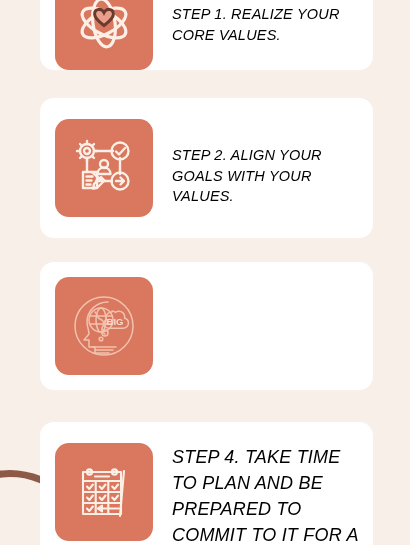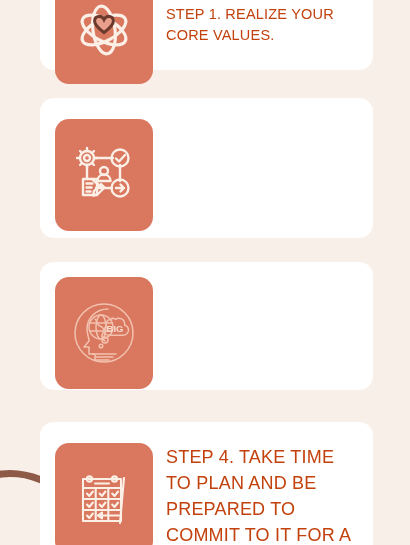--- a/index.html
+++ b/index.html
@@ -57,46 +57,47 @@
   }
   .card-1 { top: -48px;  height: 118px; }
   .card-2 { top: 98px;   height: 140px; }
   .card-3 { top: 262px;  height: 128px; }
   .card-4 { top: 422px;  height: 140px; }
 
   .tile {
     position: absolute;
     left: 15px;
     width: 98px;
-    height: 112px;
+    height: 98px;
     background: #D9775F;
     border-radius: 14px;
     flex: none;
     display: flex;
     align-items: center;
     justify-content: center;
   }
   .card-1 .tile { top: 20px; }
   .card-2 .tile { top: 21px; }
   .card-3 .tile { top: 15px; }
   .card-4 .tile { top: 21px; }
 
   .tile svg { display: block; }
 
   .card-text {
     position: absolute;
-    left: 126px;
+    left: 132px;
     right: 10px;
-    color: #c2410c;
+    color: #000000;
     font-family: "Liberation Sans", sans-serif;
     letter-spacing: 0.2px;
     line-height: 1.42;
     font-size: 14.5px;
     font-weight: 400;
     text-transform: uppercase;
+    font-style: italic;
   }
   .card-1 .card-text { top: 52px; }
   .card-2 .card-text { top: 47px; }
   .card-3 .card-text { top: 40px; }
   .card-4 .card-text { top: 22px; font-size: 18px; line-height: 1.45; }
 </style>
 </head>
 <body>
 
 <div id="page">
@@ -146,20 +147,21 @@
               <path d="M13 38h14v16H13z"></path>
               <path d="M16.5 42.5h6M16.5 46.5h5M16.5 50.5h4"></path>
               <path d="M24 50l7-7 3.5 3.5-7 7-4.4 1z"></path>
 
               <circle cx="50" cy="47" r="8.5"></circle>
               <path d="M46 47h8M50.5 43.5l3.5 3.5-3.5 3.5"></path>
             </g>
           </svg>
         </span>
       </div>
+      <div class="card-text">STEP 2. ALIGN YOUR GOALS WITH YOUR VALUES.</div>
     </div>
 
     <div class="card card-3">
       <div class="tile">
         <span>
           <svg width="72" height="72" viewBox="0 0 72 72" fill="none">
             <g stroke="#F2C2AF" stroke-width="1.5" fill="none" stroke-linecap="round" stroke-linejoin="round">
               <circle cx="36" cy="36" r="29"></circle>
 
               <path d="M40 12c-12 0-21 9-21 20 0 5 2 8 2 12l-5 6h5v7h6v6h14"></path>

